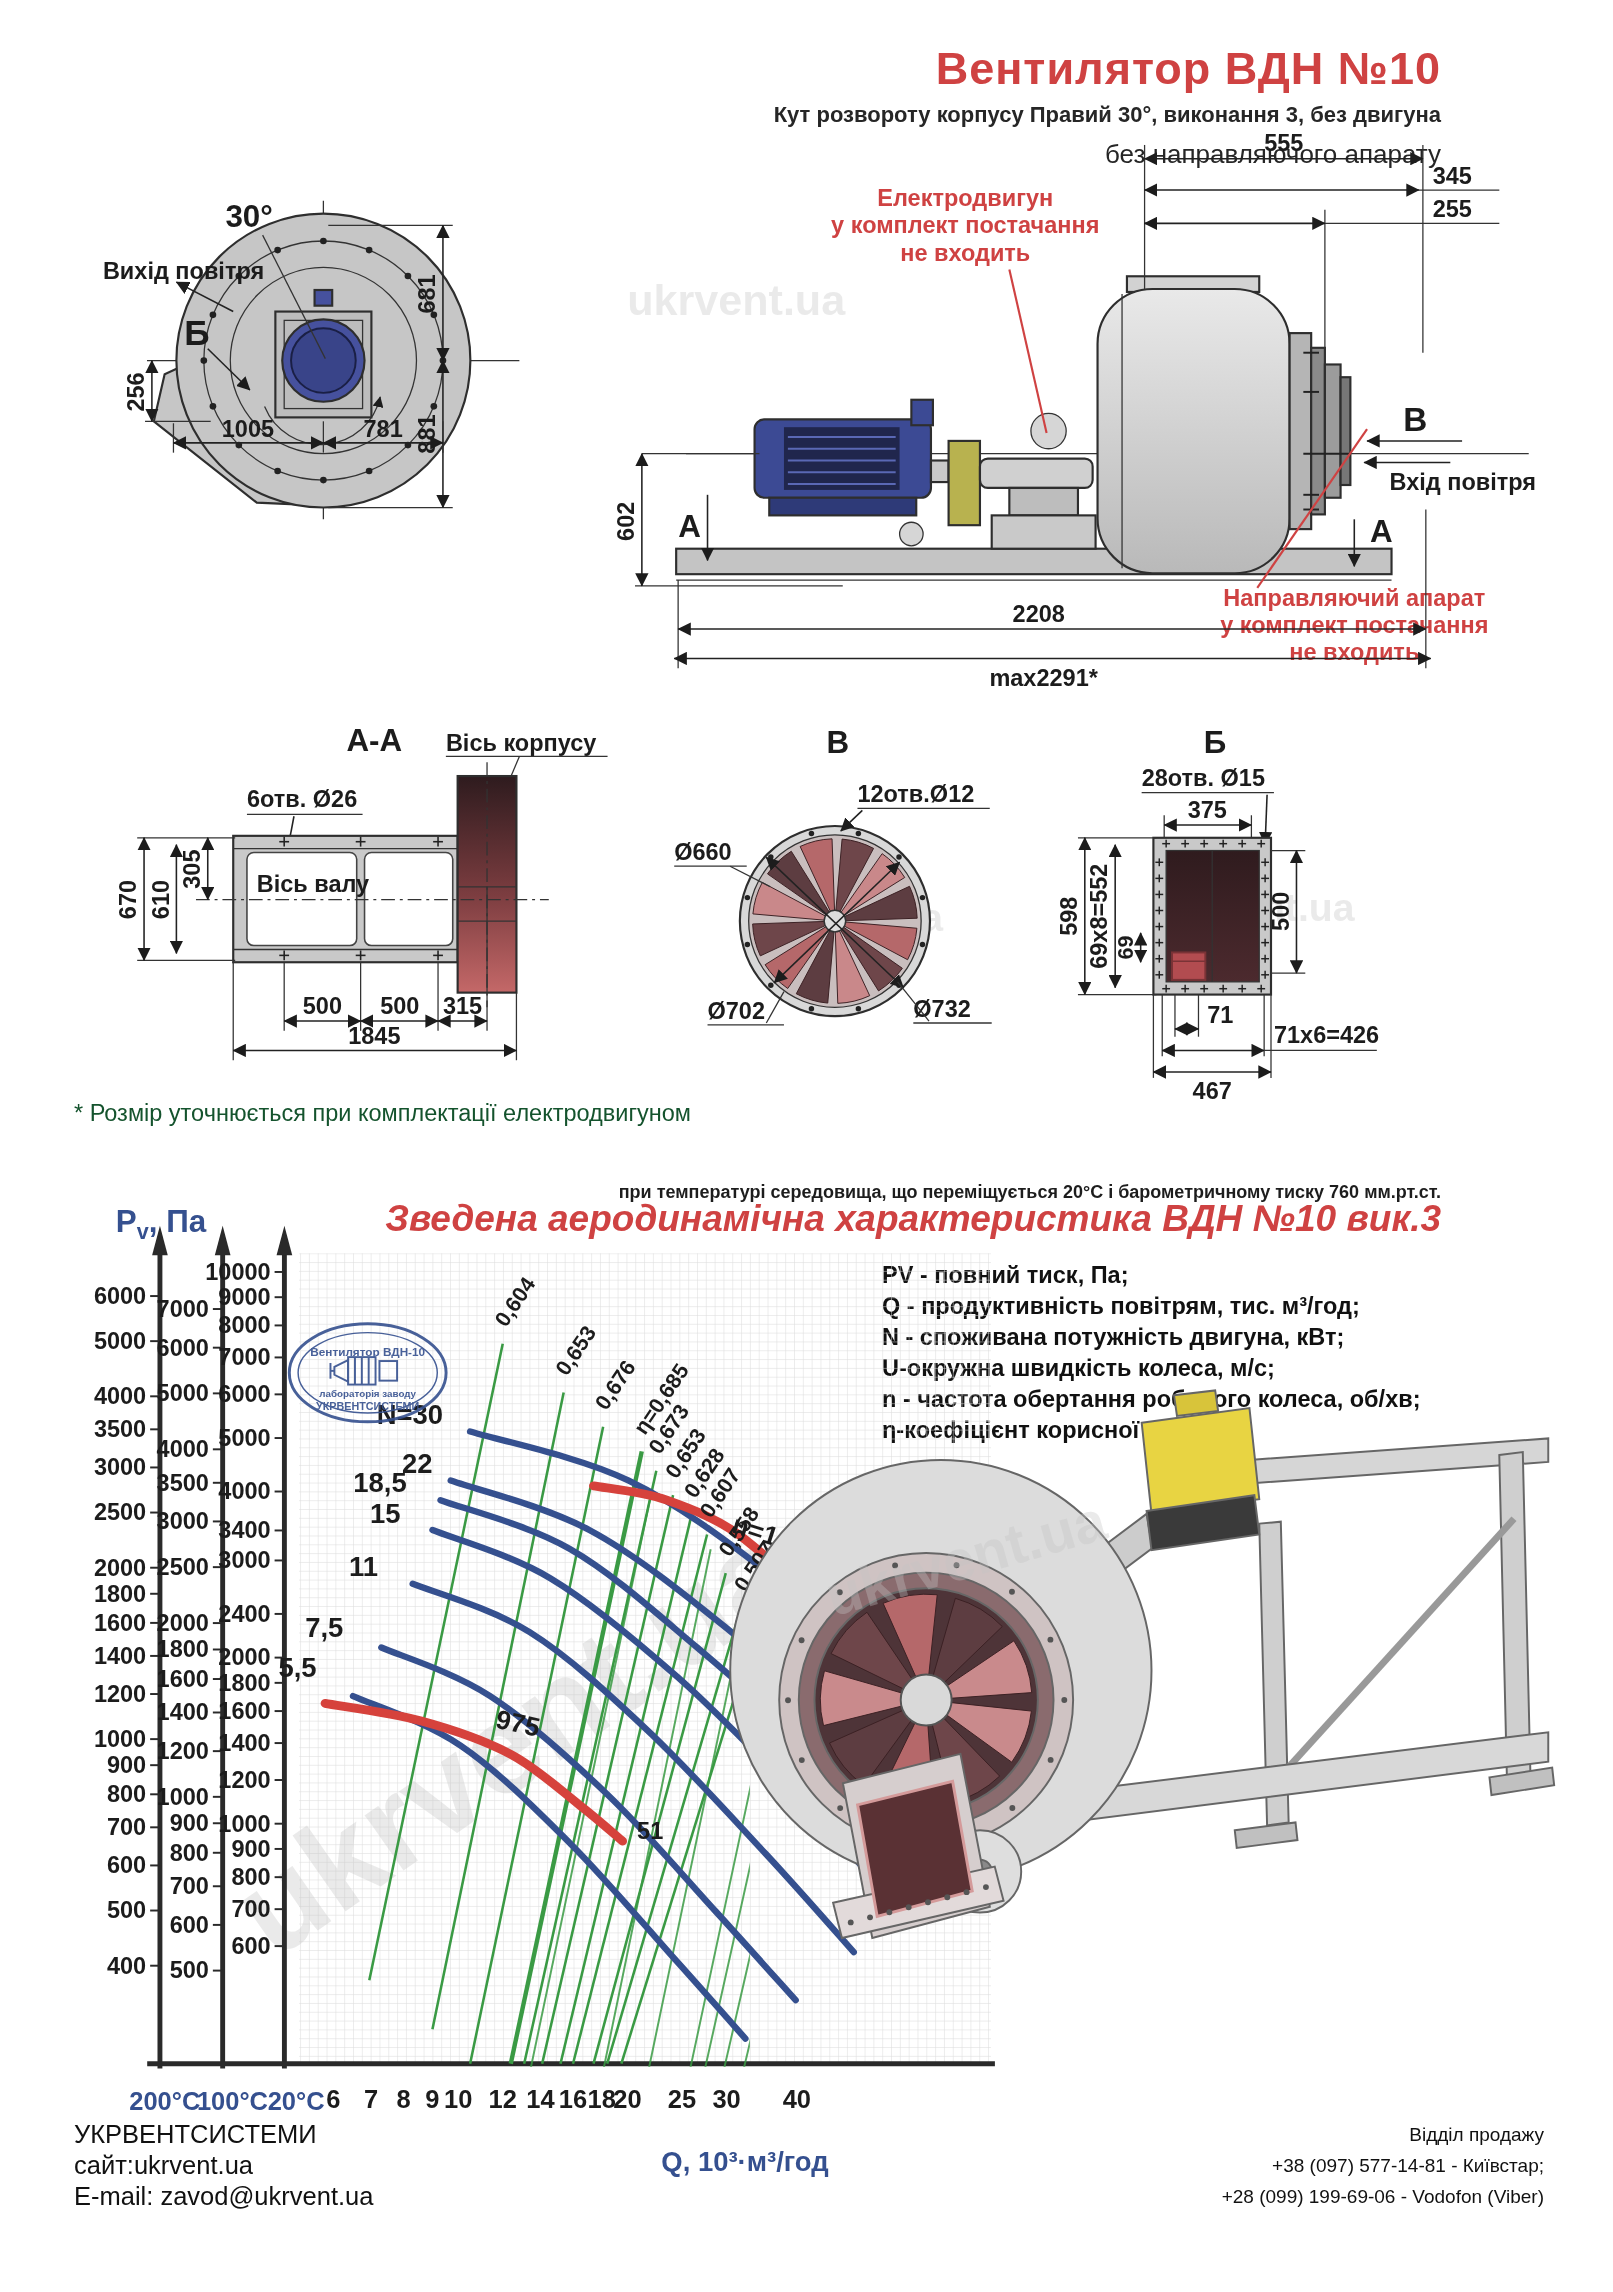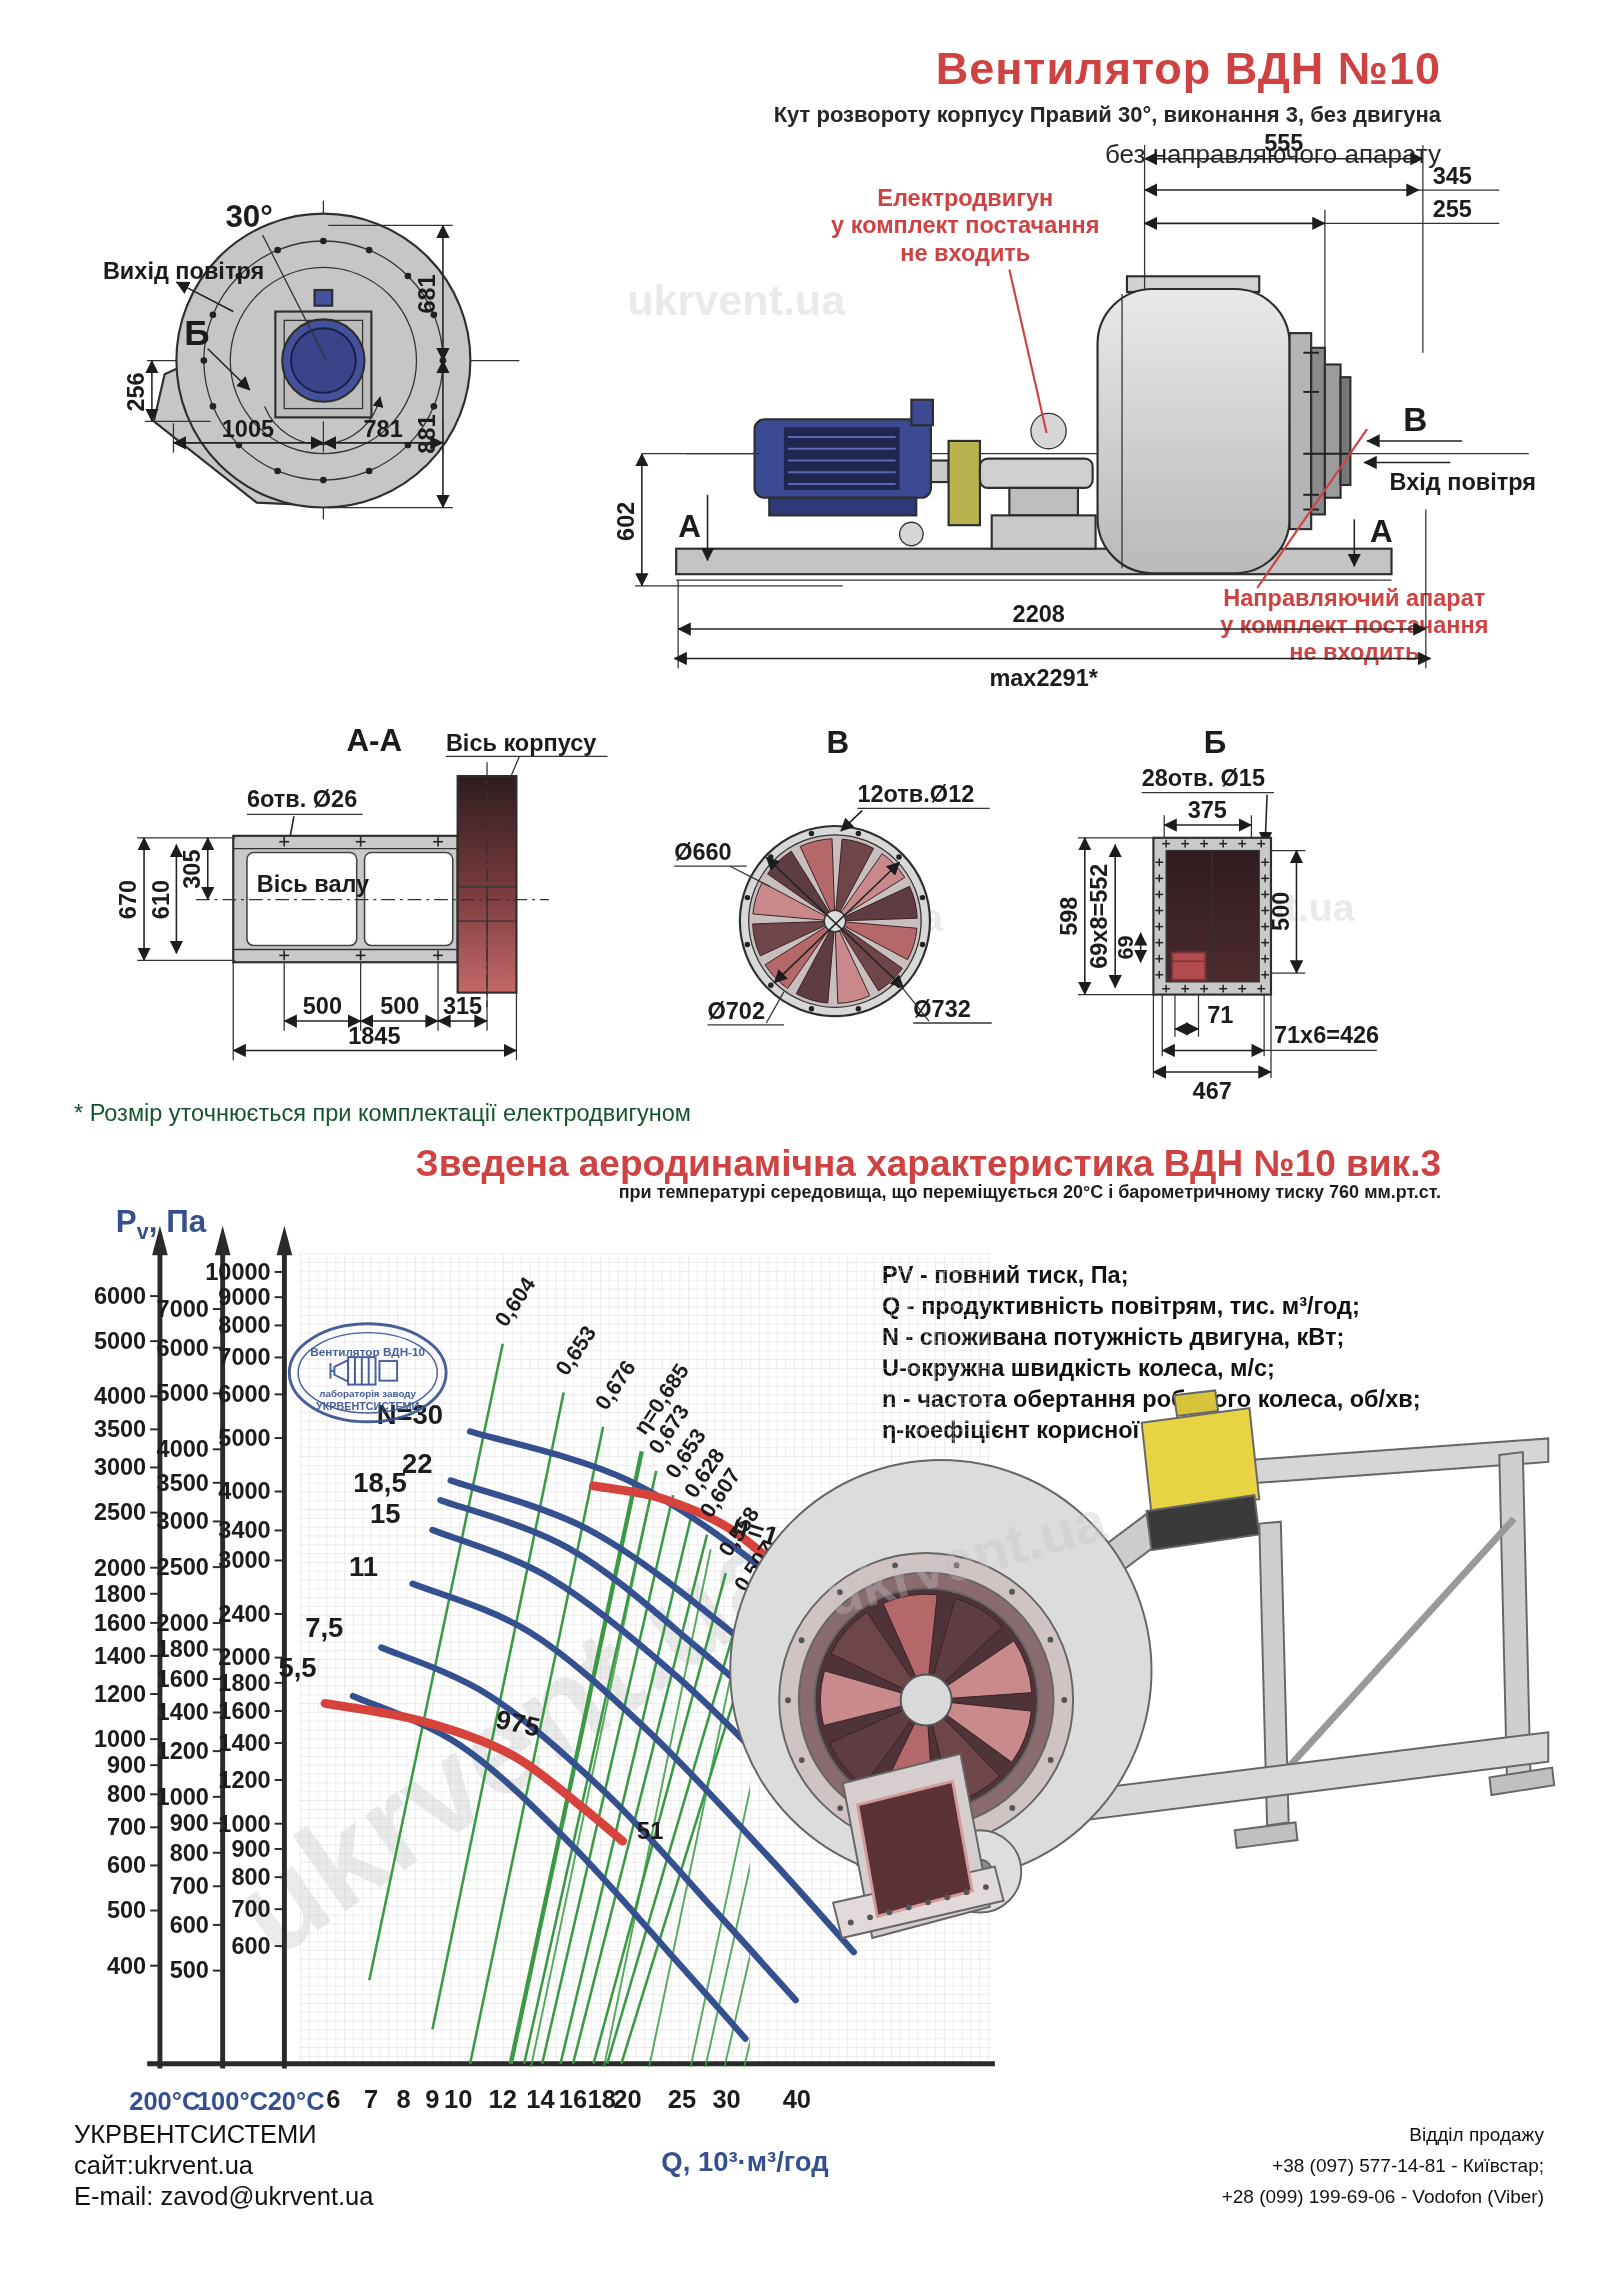--- a/index.html
+++ b/index.html
@@ -3,21 +3,21 @@
 <meta charset="utf-8">
 <style>
   html,body{margin:0;padding:0;background:#fff;}
   body{width:1613px;height:2293px;position:relative;font-family:"Liberation Sans",sans-serif;overflow:hidden;}
   .abs{position:absolute;}
   .center{left:0;width:1441px;text-align:right;}
   #main-title{top:43px;font-size:45px;font-weight:bold;color:#cf4242;letter-spacing:1px;}
   #subtitle1{top:102px;font-size:22px;font-weight:bold;color:#262626;}
   #subtitle2{top:139px;font-size:26px;font-weight:normal;color:#262626;}
   #footnote{left:74px;top:1100px;font-size:23.5px;color:#14532d;font-weight:500;}
-  #chart-title{top:1143px;font-size:37px;font-weight:bold;color:#cf4242;}
+  #chart-title{top:1198px;font-size:37px;font-weight:bold;color:#cf4242;font-style:italic;}
   #chart-subtitle{top:1182px;font-size:18px;font-weight:bold;color:#1d1d1d;}
   #legend{left:882px;top:1260px;font-size:23.5px;font-weight:bold;color:#111;line-height:31px;white-space:nowrap;}
   #footer-left{left:74px;top:2119px;font-size:25.5px;color:#111;line-height:31px;}
   #footer-right{right:69px;top:2119px;font-size:19px;color:#111;line-height:31px;text-align:right;}
   svg{position:absolute;left:0;}
   svg text{font-family:"Liberation Sans",sans-serif;fill:#1c1c1c;}
   .dim{font-size:24px;font-weight:bold;}
   .sm{font-size:22px;font-weight:bold;}
   .big{font-size:32px;font-weight:bold;}
   .redt{fill:#cf4242;font-size:24px;font-weight:bold;}

